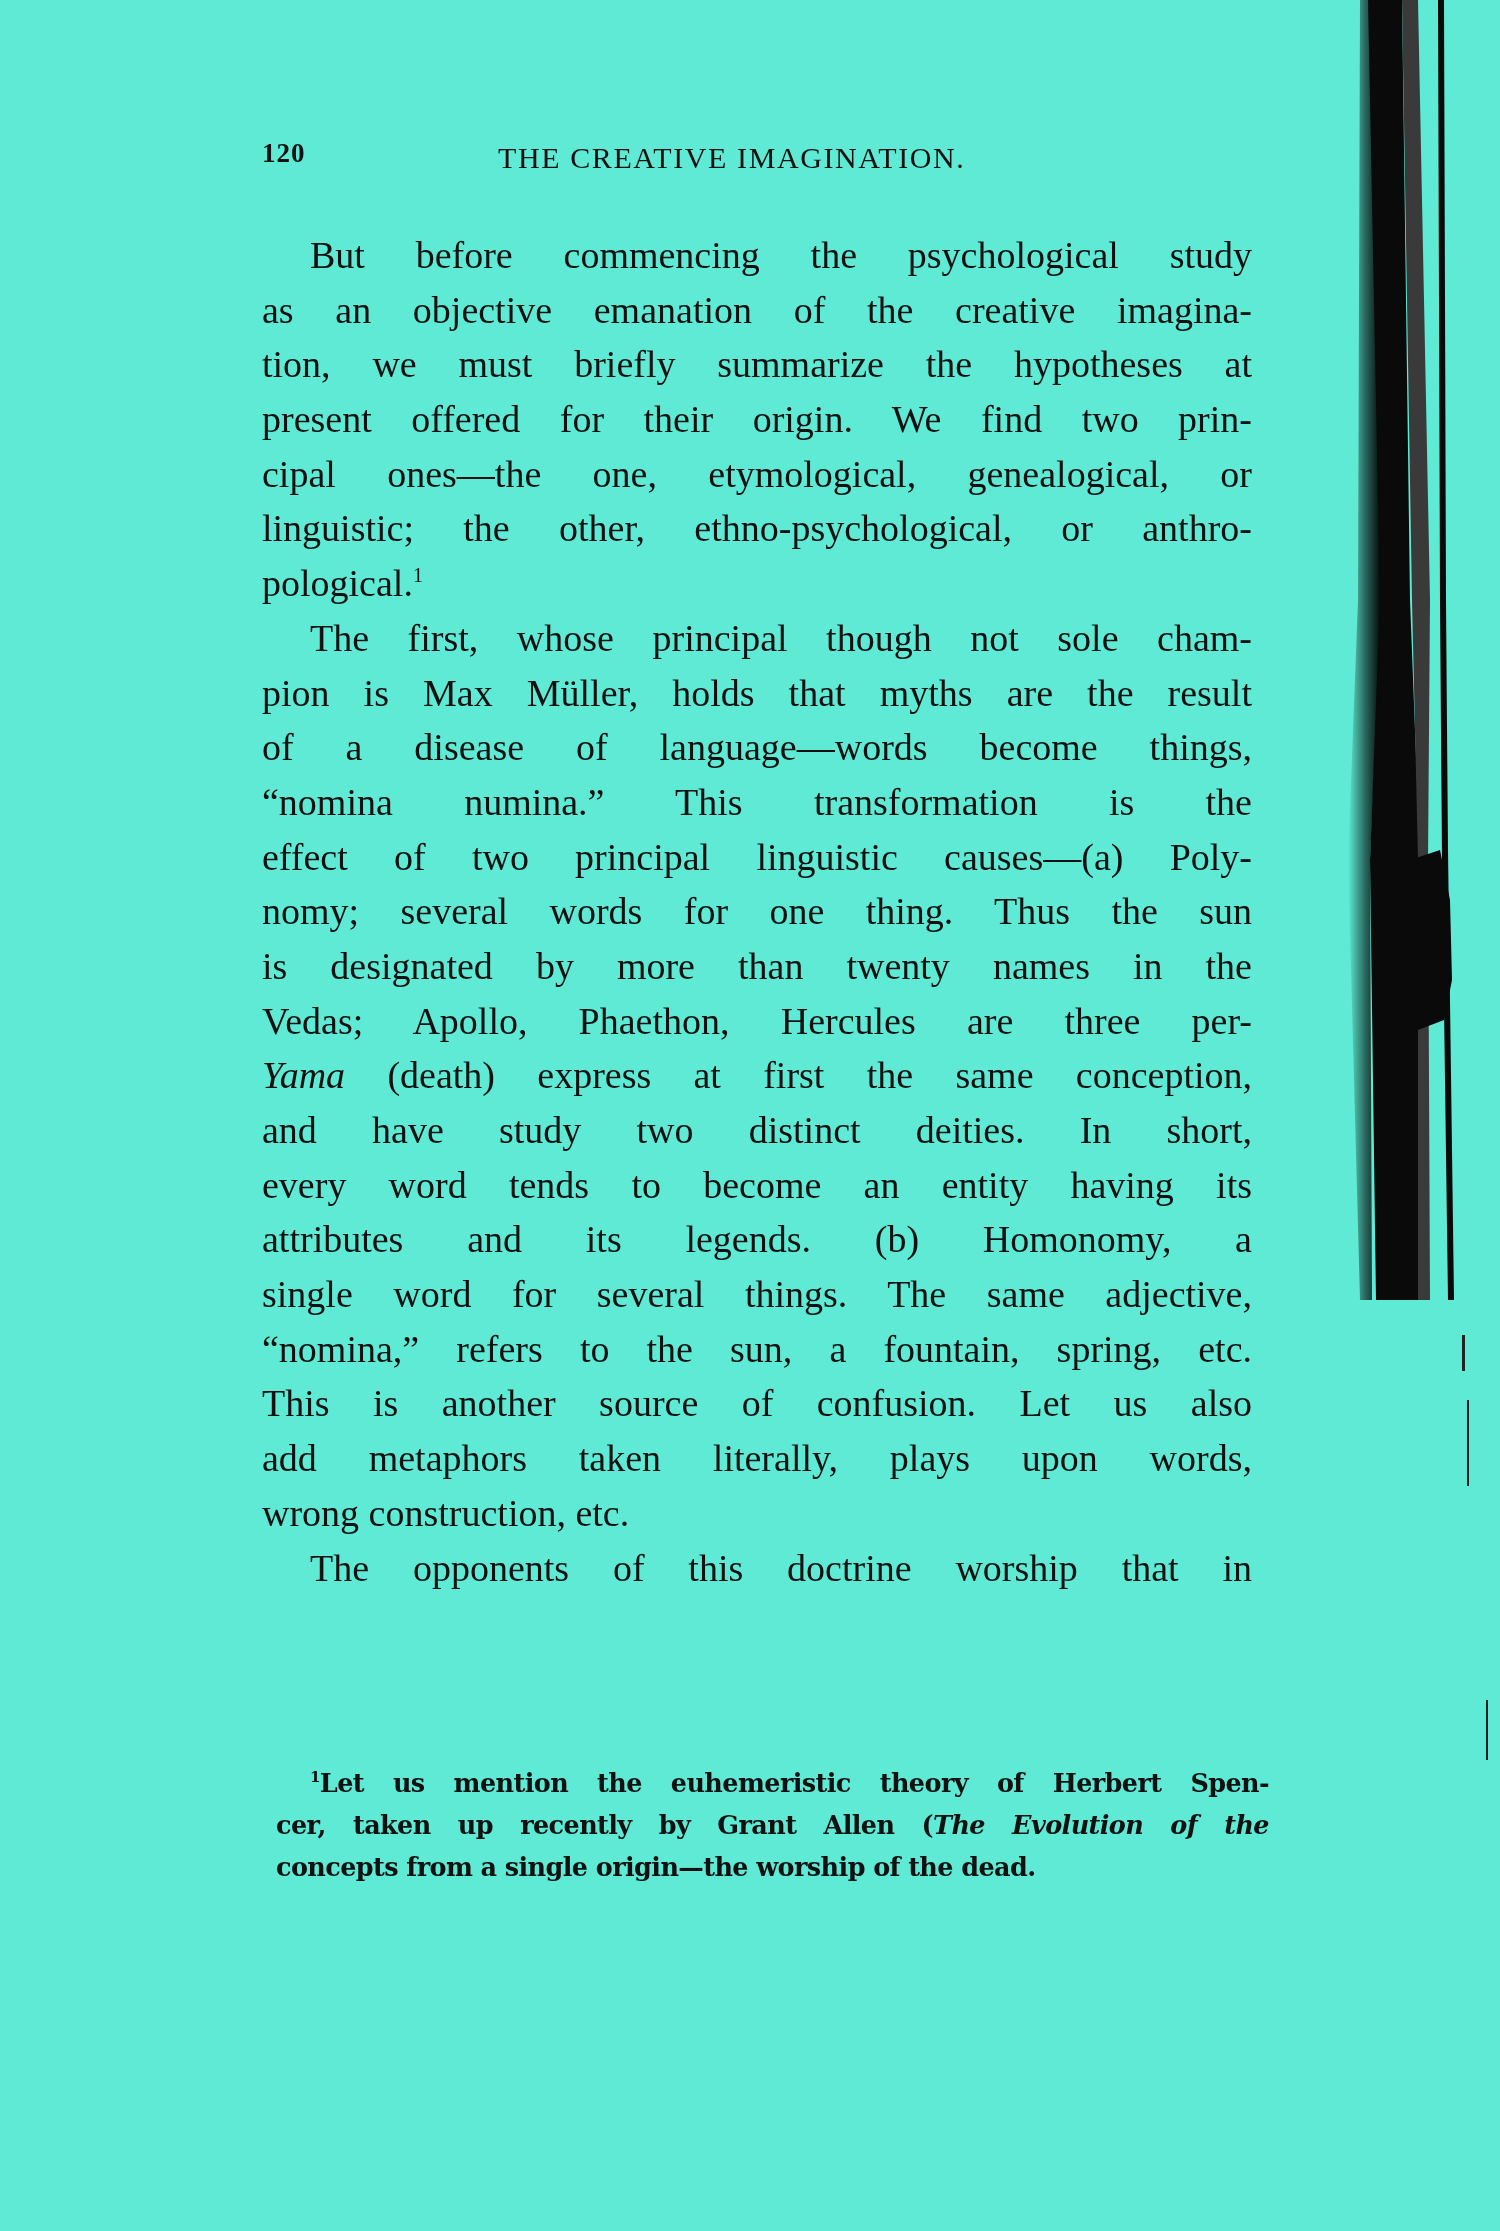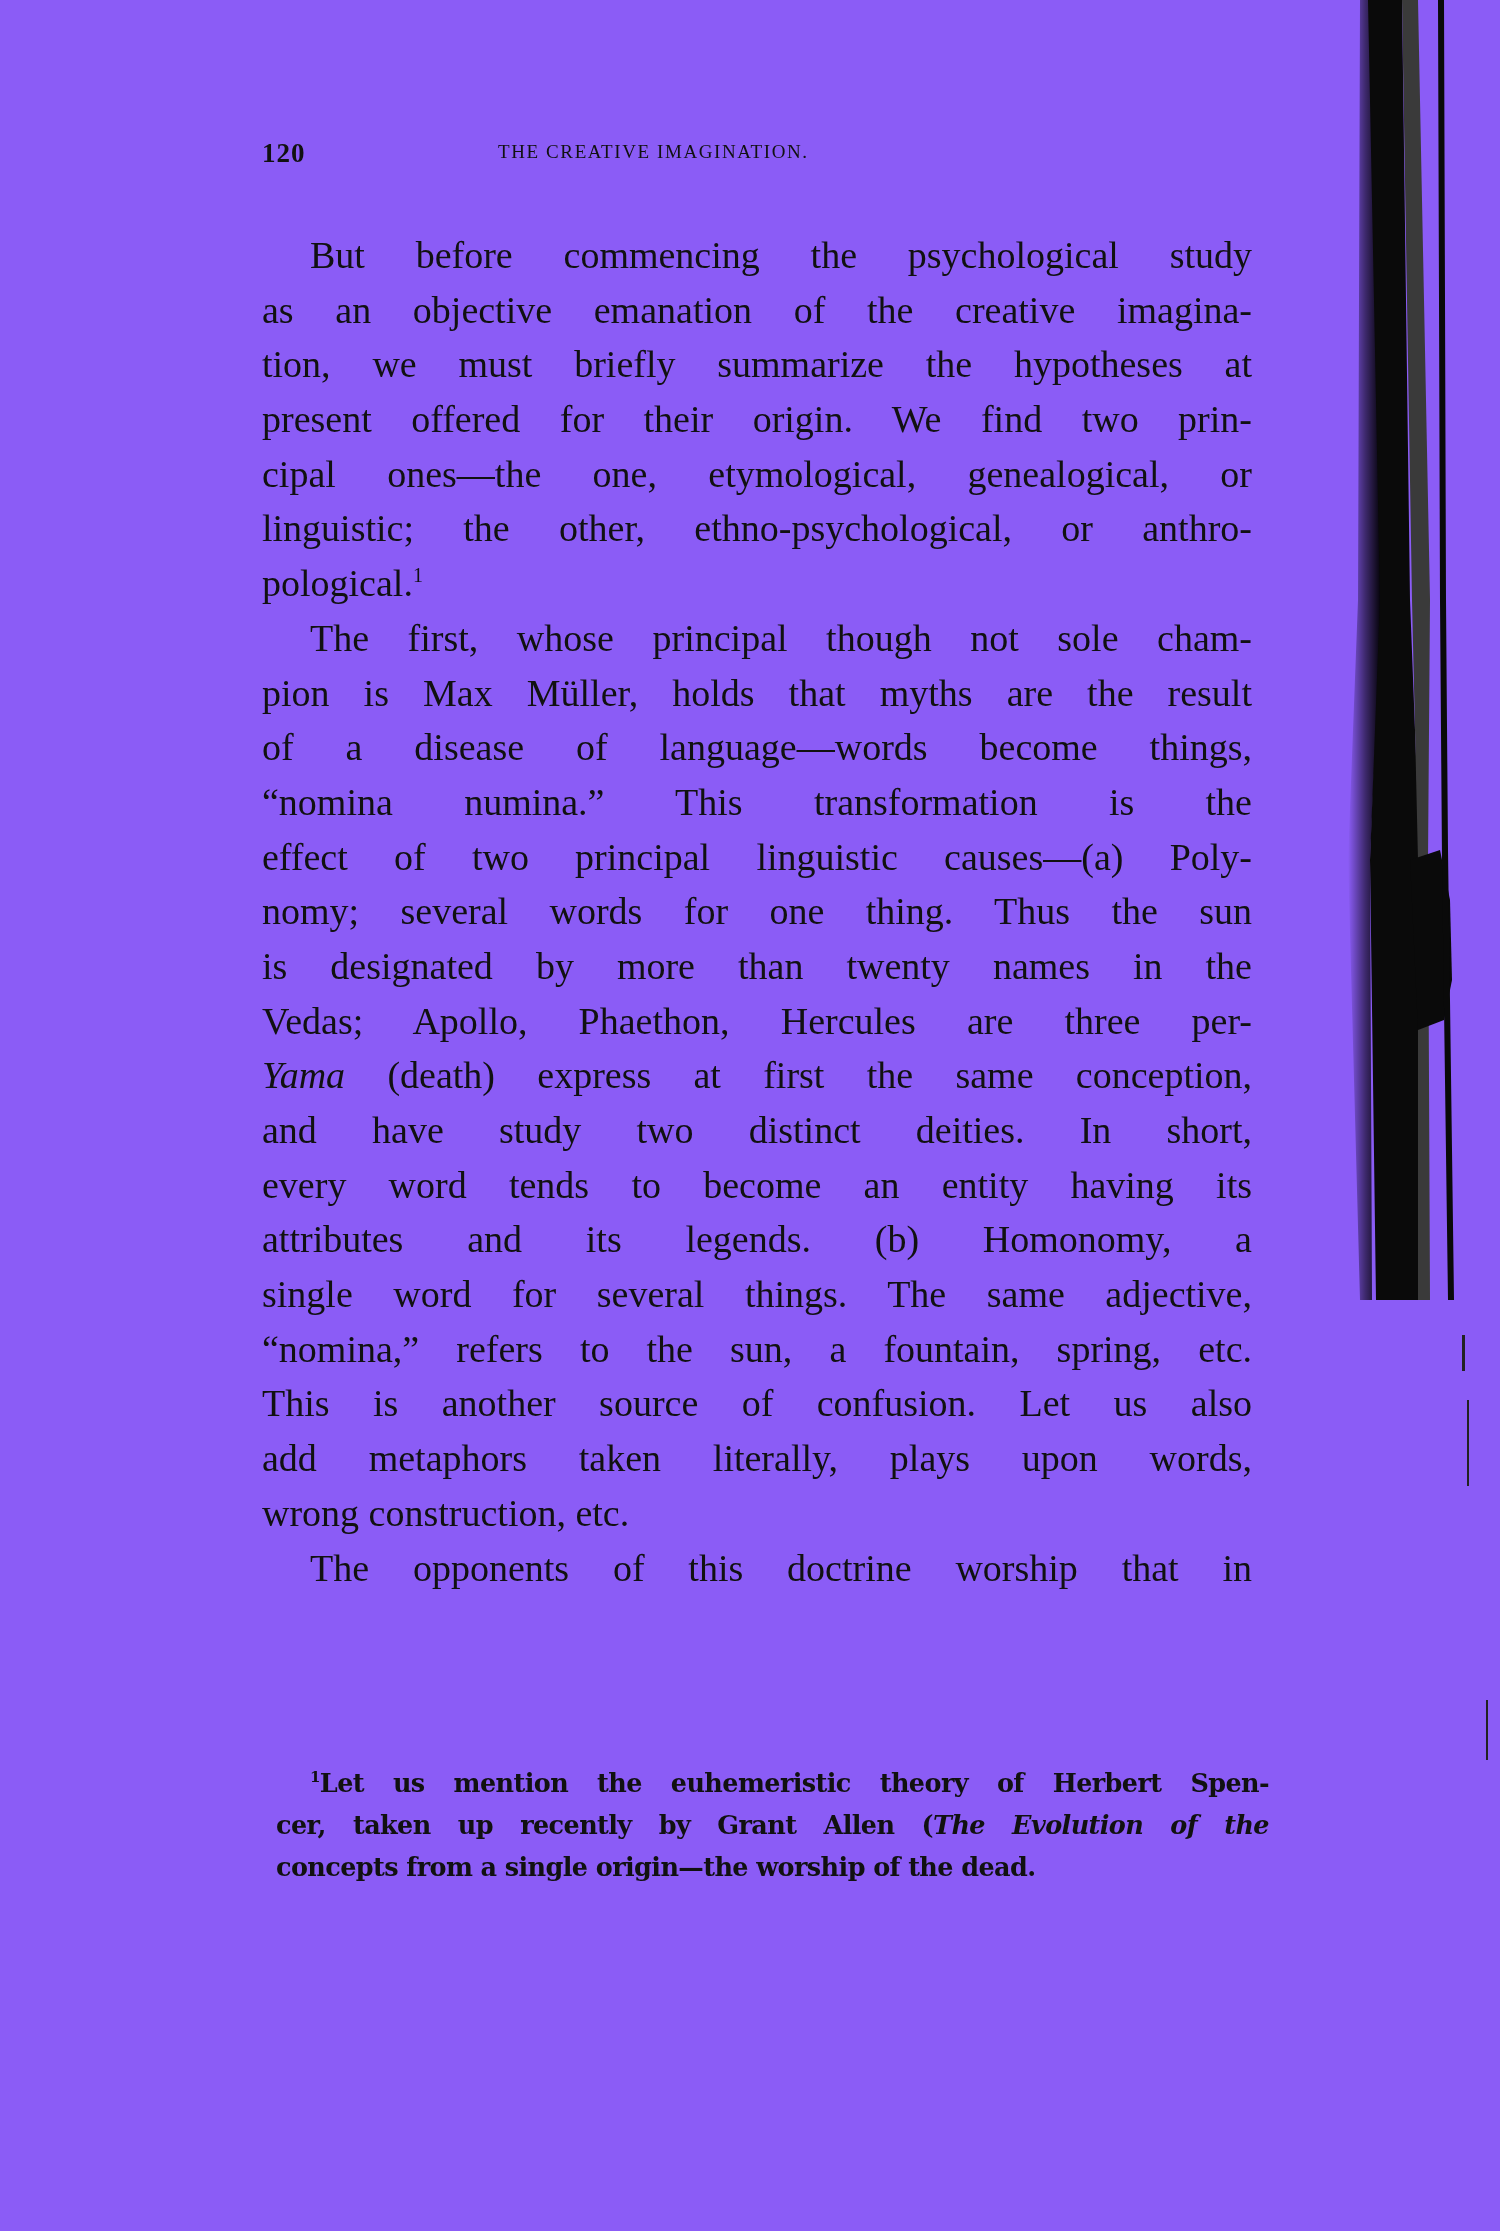--- a/index.html
+++ b/index.html
@@ -1,22 +1,22 @@
 <!DOCTYPE html>
 <html><head>
 <meta charset="utf-8">
 <style>
   html, body { margin: 0; padding: 0; background: #ffffff; }
   body { width: 1500px; height: 2231px; position: relative; overflow: hidden; }
-  .page { position: absolute; left: 0; top: 0; width: 1500px; height: 2231px; background: #8b5cf6; text-decoration: underline; }
+  .page { position: absolute; left: 0; top: 0; width: 1500px; height: 2231px; background: #5eead4; text-decoration: underline; }
 
   .running-head { position: absolute; top: 138px; left: 262px; width: 990px; height: 32px;
     font-family: "Liberation Serif", "DejaVu Serif", serif; color: #111; }
   .page-number { position: absolute; left: 0; top: 0; font-size: 27px; font-weight: bold; letter-spacing: 1px; }
-  .running-title { position: absolute; left: 236px; top: 3px; font-size: 19px; letter-spacing: 1.6px; }
+  .running-title { position: absolute; left: 236px; top: 3px; font-size: 30px; letter-spacing: 1.6px; }
 
   .body-text { position: absolute; left: 262px; top: 228px; width: 990px;
     font-family: "Liberation Serif", "DejaVu Serif", serif; font-size: 38px; line-height: 54.7px; color: #111; }
   .line { display: block; height: 54.7px; white-space: nowrap; text-align: justify; text-align-last: justify; }
   .line.last { text-align-last: left; }
   .line.indent { padding-left: 48px; }
   .line i { font-style: italic; }
   sup.fnref { font-size: 20px; vertical-align: 14px; line-height: 0; }
 
   .footnote { position: absolute; left: 276px; top: 1762px; width: 993px;

